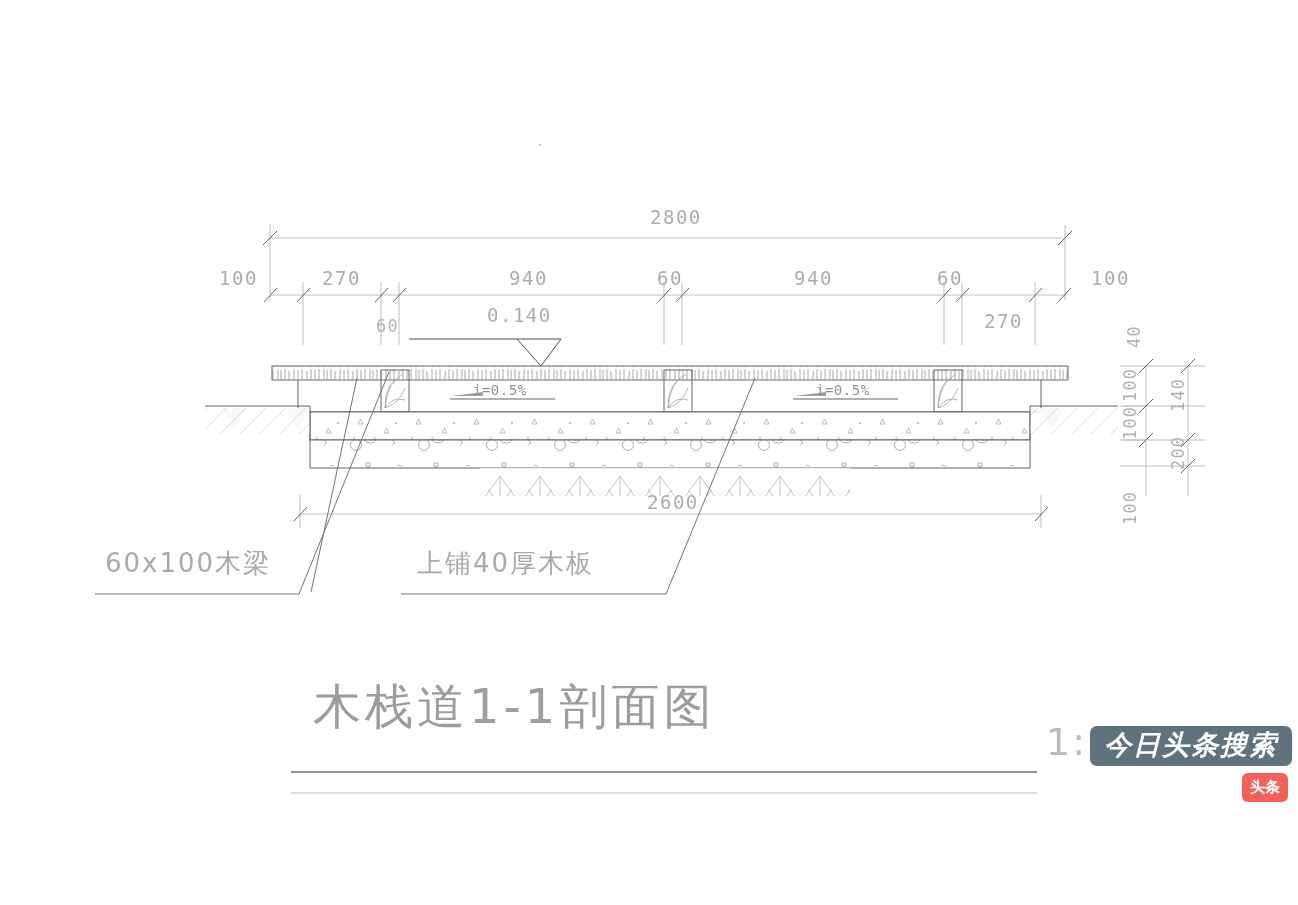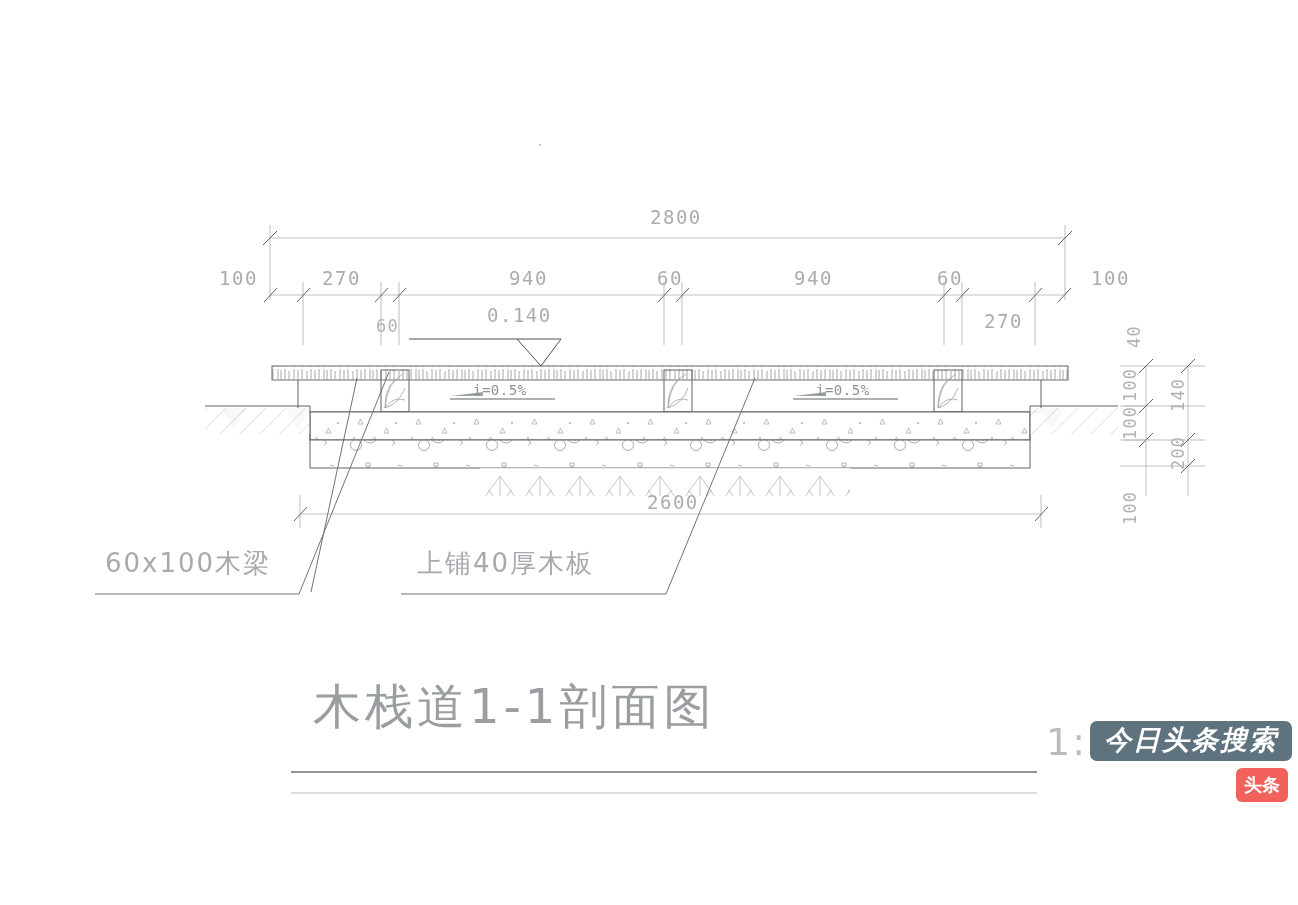--- a/index.html
+++ b/index.html
@@ -54,21 +54,21 @@
   .wm-row{display:flex;align-items:center;gap:5px;}
   .wm-pill{
     background:#5e737e;color:#ffffff;border-radius:7px;
     padding:4px 14px 6px 14px;
     font-family:"DejaVu Sans","Liberation Sans",sans-serif;
     font-weight:bold;font-size:27px;line-height:1.12;letter-spacing:2px;
     font-style:italic;
   }
   .wm-badge{
     background:#f2615c;color:#ffffff;border-radius:6px;
-    padding:5px 8px;font-weight:bold;font-size:18px;
+    padding:5px 8px;font-weight:bold;font-size:15px;
     font-family:"DejaVu Sans","Liberation Sans",sans-serif;
     letter-spacing:0px;
   }
   .wm-badge-wrap{
     background:#ffffff;border-radius:7px;padding:3px 4px;
     display:flex;align-items:center;
   }
 </style>
 </head>
 <body>

